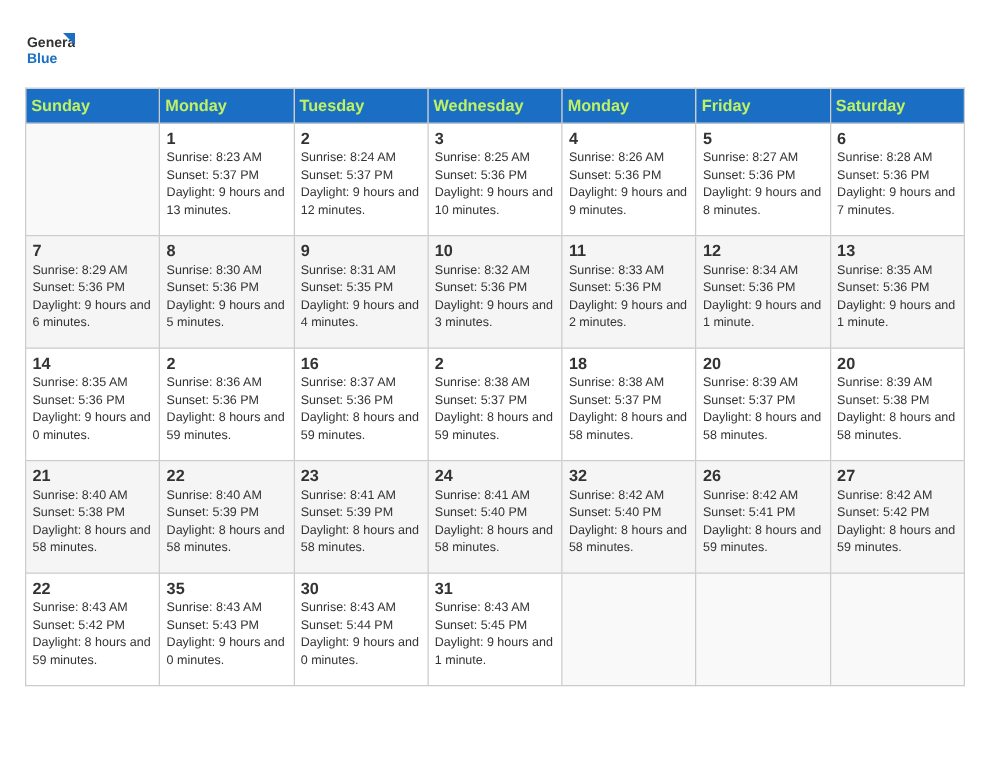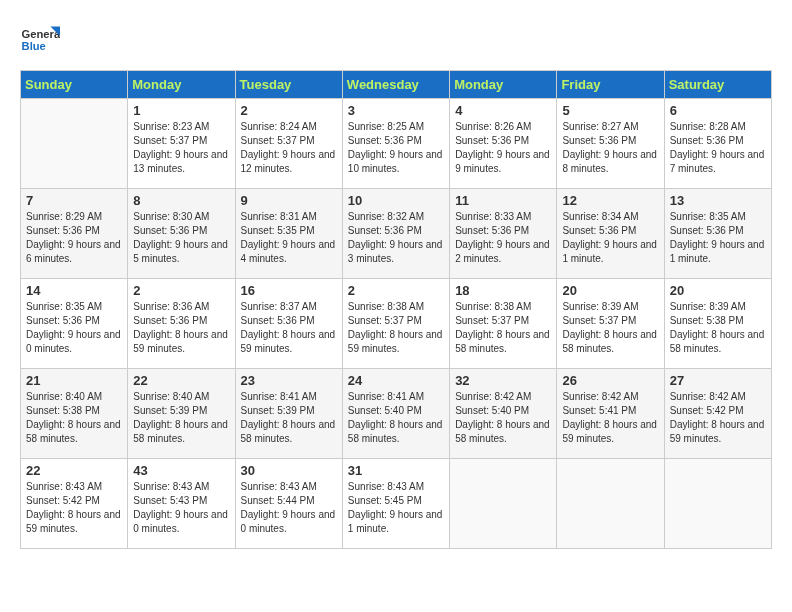--- a/index.html
+++ b/index.html
@@ -228,21 +228,21 @@
           <span class="day-number">27</span>
           <div class="day-info">Sunrise: 8:42 AM<br>Sunset: 5:42 PM<br>Daylight: 8 hours and 59 minutes.</div>
         </td>
       </tr>
       <tr>
         <td>
           <span class="day-number">22</span>
           <div class="day-info">Sunrise: 8:43 AM<br>Sunset: 5:42 PM<br>Daylight: 8 hours and 59 minutes.</div>
         </td>
         <td>
-          <span class="day-number">43</span>
+          <span class="day-number">35</span>
           <div class="day-info">Sunrise: 8:43 AM<br>Sunset: 5:43 PM<br>Daylight: 9 hours and 0 minutes.</div>
         </td>
         <td>
           <span class="day-number">30</span>
           <div class="day-info">Sunrise: 8:43 AM<br>Sunset: 5:44 PM<br>Daylight: 9 hours and 0 minutes.</div>
         </td>
         <td>
           <span class="day-number">31</span>
           <div class="day-info">Sunrise: 8:43 AM<br>Sunset: 5:45 PM<br>Daylight: 9 hours and 1 minute.</div>
         </td>

